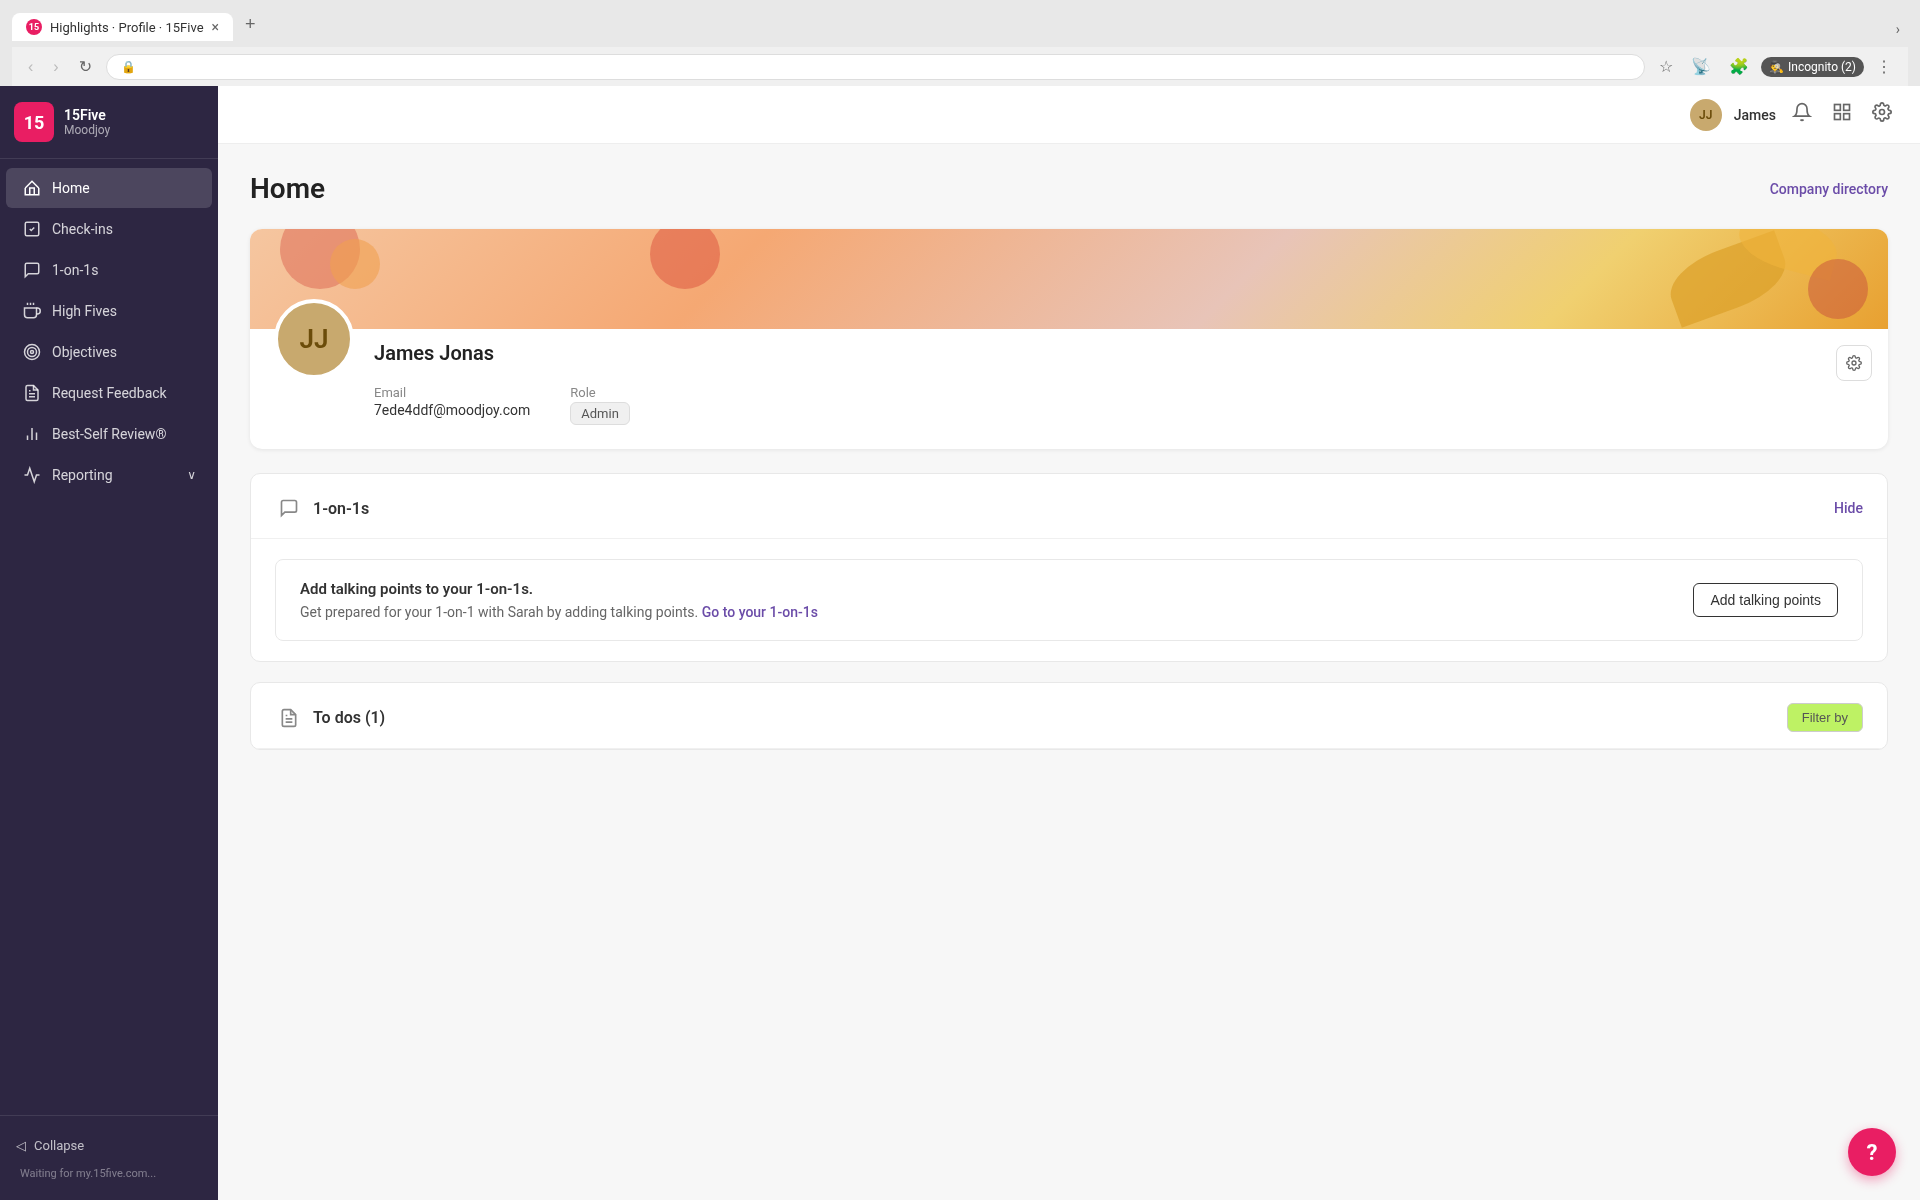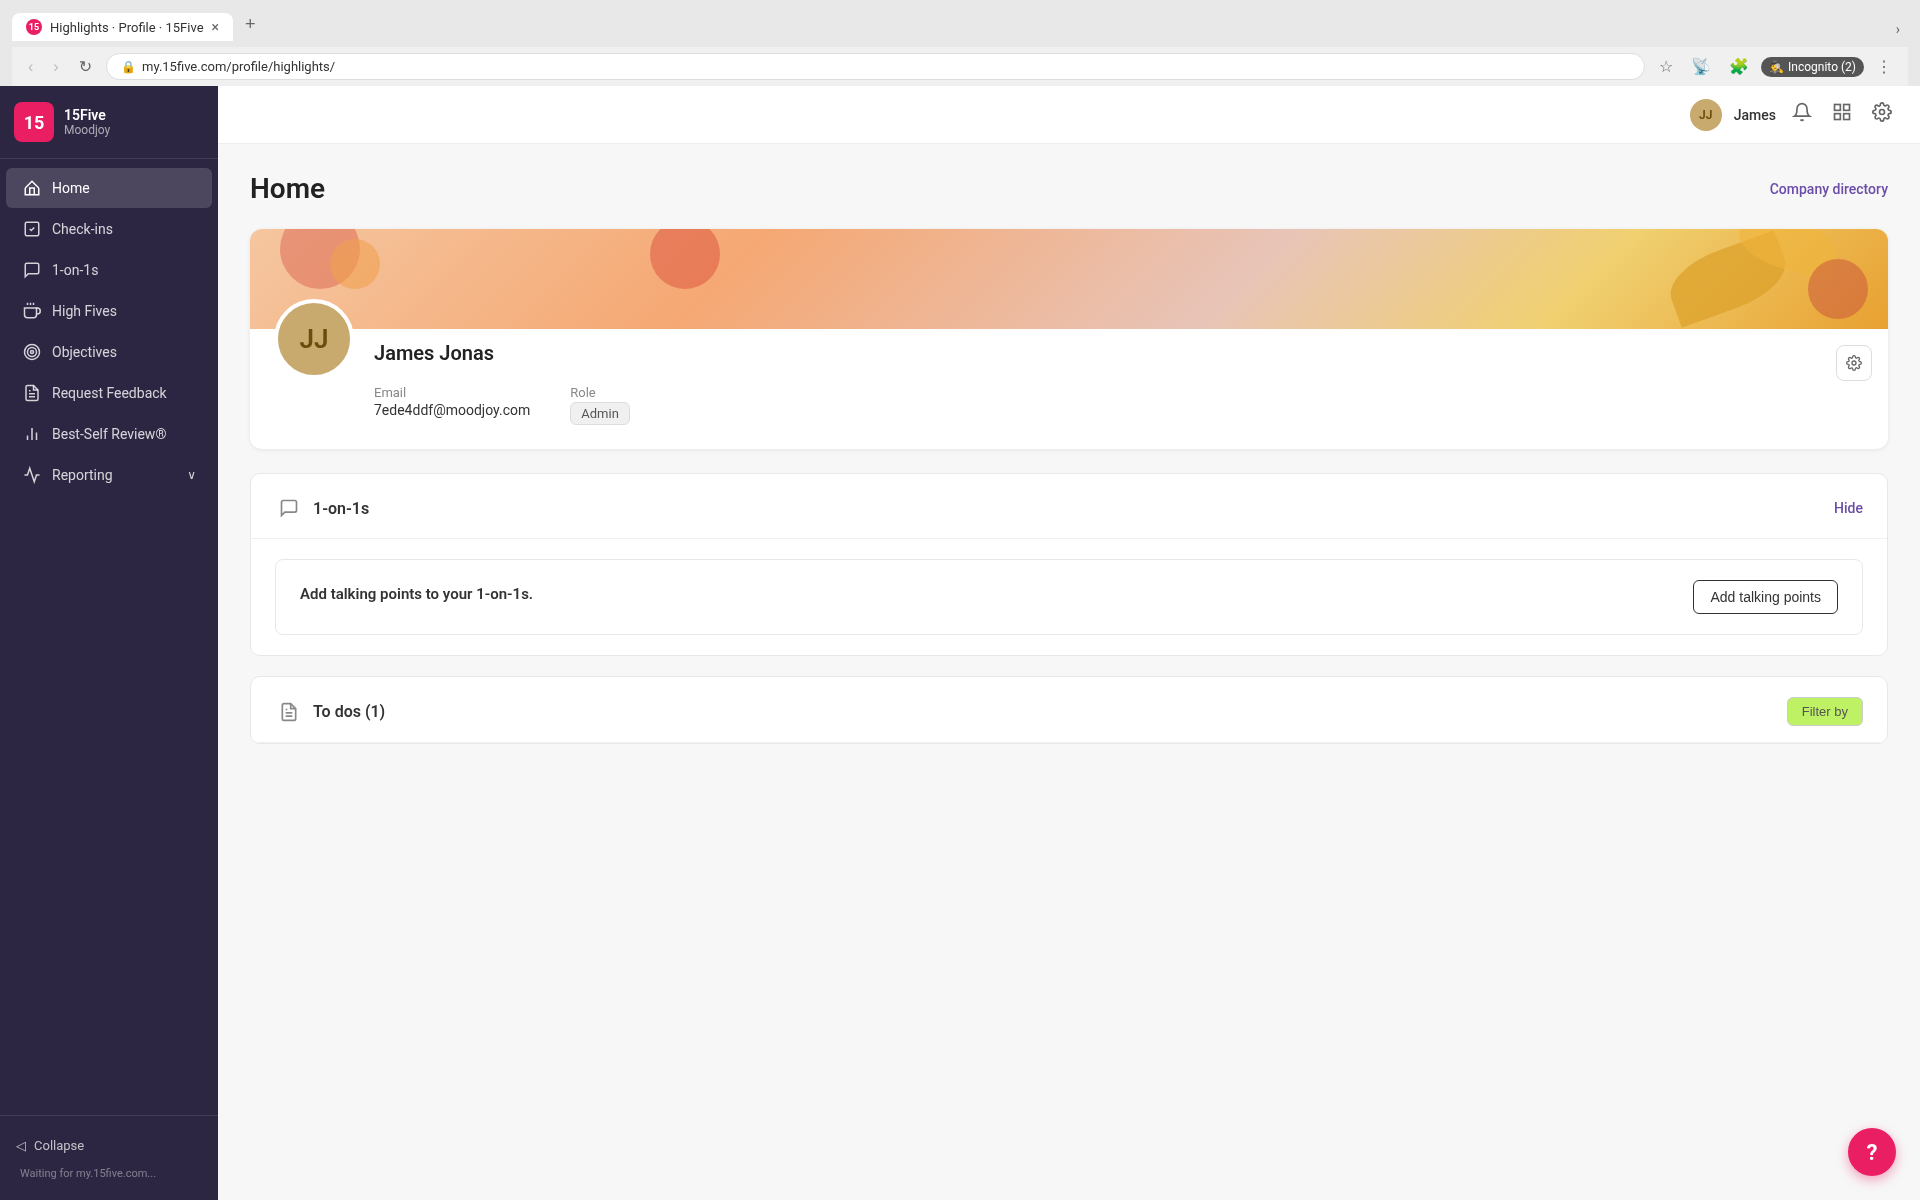--- a/index.html
+++ b/index.html
@@ -134,21 +134,20 @@
     </div>
     <button class="browser-tab-new">+</button>
     <span class="browser-tab-chevron">›</span>
   </div>
   <div class="browser-toolbar">
     <button class="browser-nav-btn disabled">‹</button>
     <button class="browser-nav-btn" style="color:#bbb;">›</button>
     <button class="browser-nav-btn">↻</button>
     <div class="address-bar">
       <span class="lock-icon">🔒</span>
-      <span class="url-text">my.15five.com/profile/highlights/</span>
     </div>
     <div class="browser-actions">
       <button class="browser-action-btn">☆</button>
       <button class="browser-action-btn">📡</button>
       <button class="browser-action-btn">🧩</button>
       <div class="incognito-badge">
         <span>🕵️</span>
         <span>Incognito (2)</span>
       </div>
       <button class="browser-action-btn">⋮</button>
@@ -336,20 +335,24 @@
                 </svg>
             </div>
             <span class="section-title">1-on-1s</span>
           </div>
           <span class="section-hide-link">Hide</span>
         </div>
         <div class="section-body">
           <div class="talking-points-card">
             <div class="talking-points-text">
               <div class="talking-points-title">Add talking points to your 1-on-1s.</div>
+              <div class="talking-points-desc">
+                <span>Get prepared for your 1-on-1 with Sarah by adding talking points.</span>
+                <a class="talking-points-link">Go to your 1-on-1s</a>
+              </div>
             </div>
             <button class="add-points-btn">Add talking points</button>
           </div>
         </div>
       </div>
 
       <div class="todos-section">
         <div class="todos-header">
           <div class="todos-title-row">
             <div class="section-icon">

